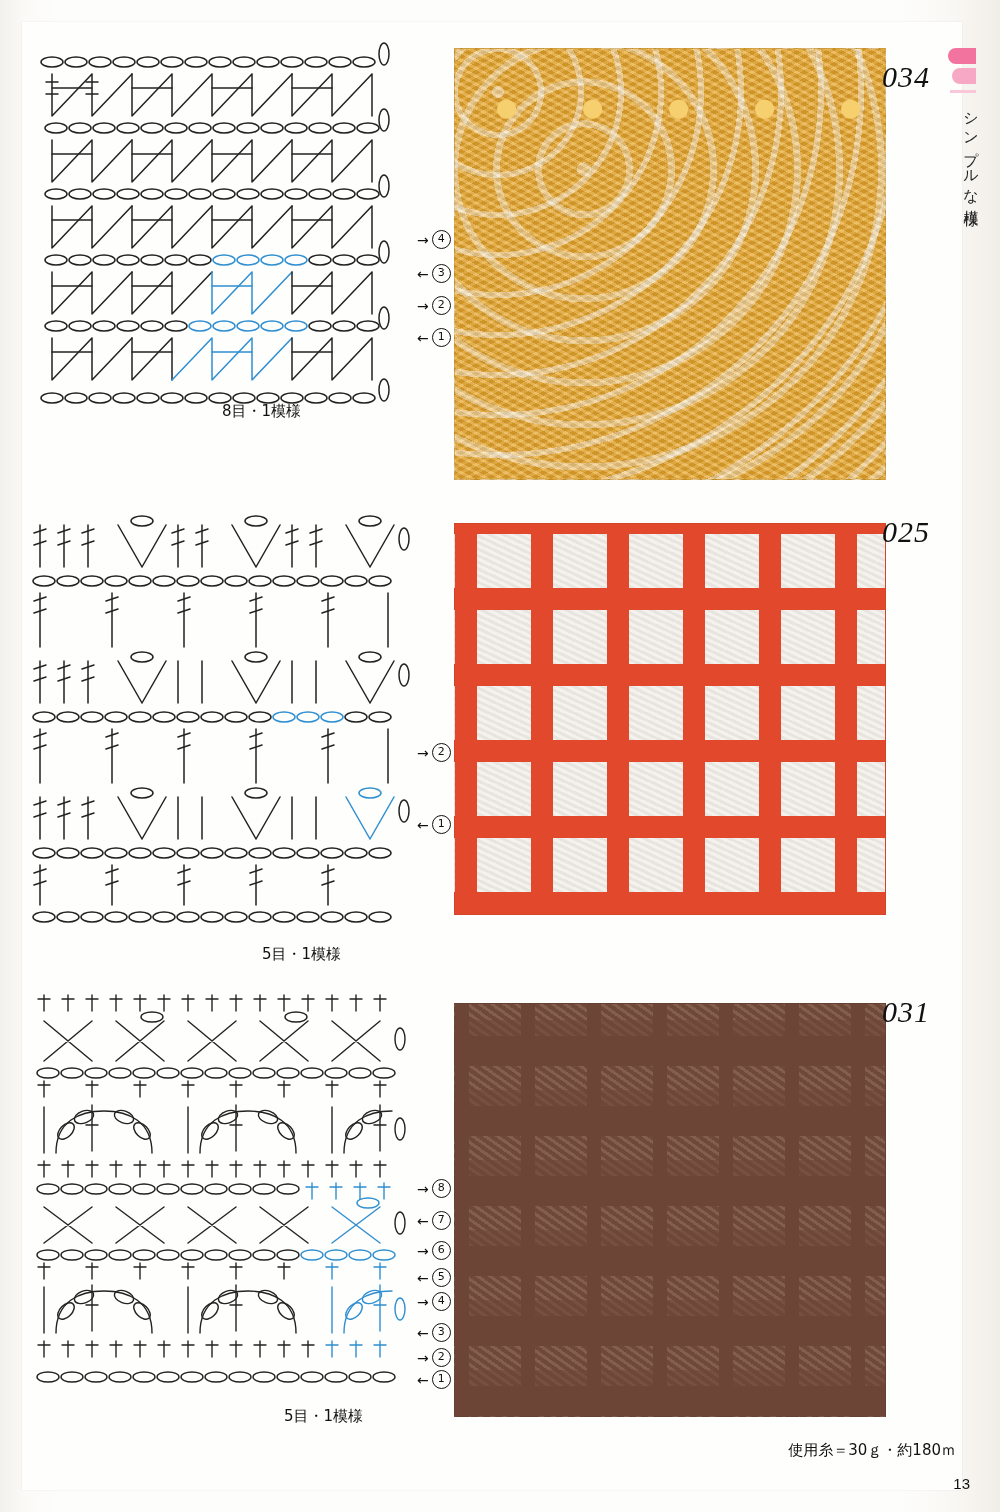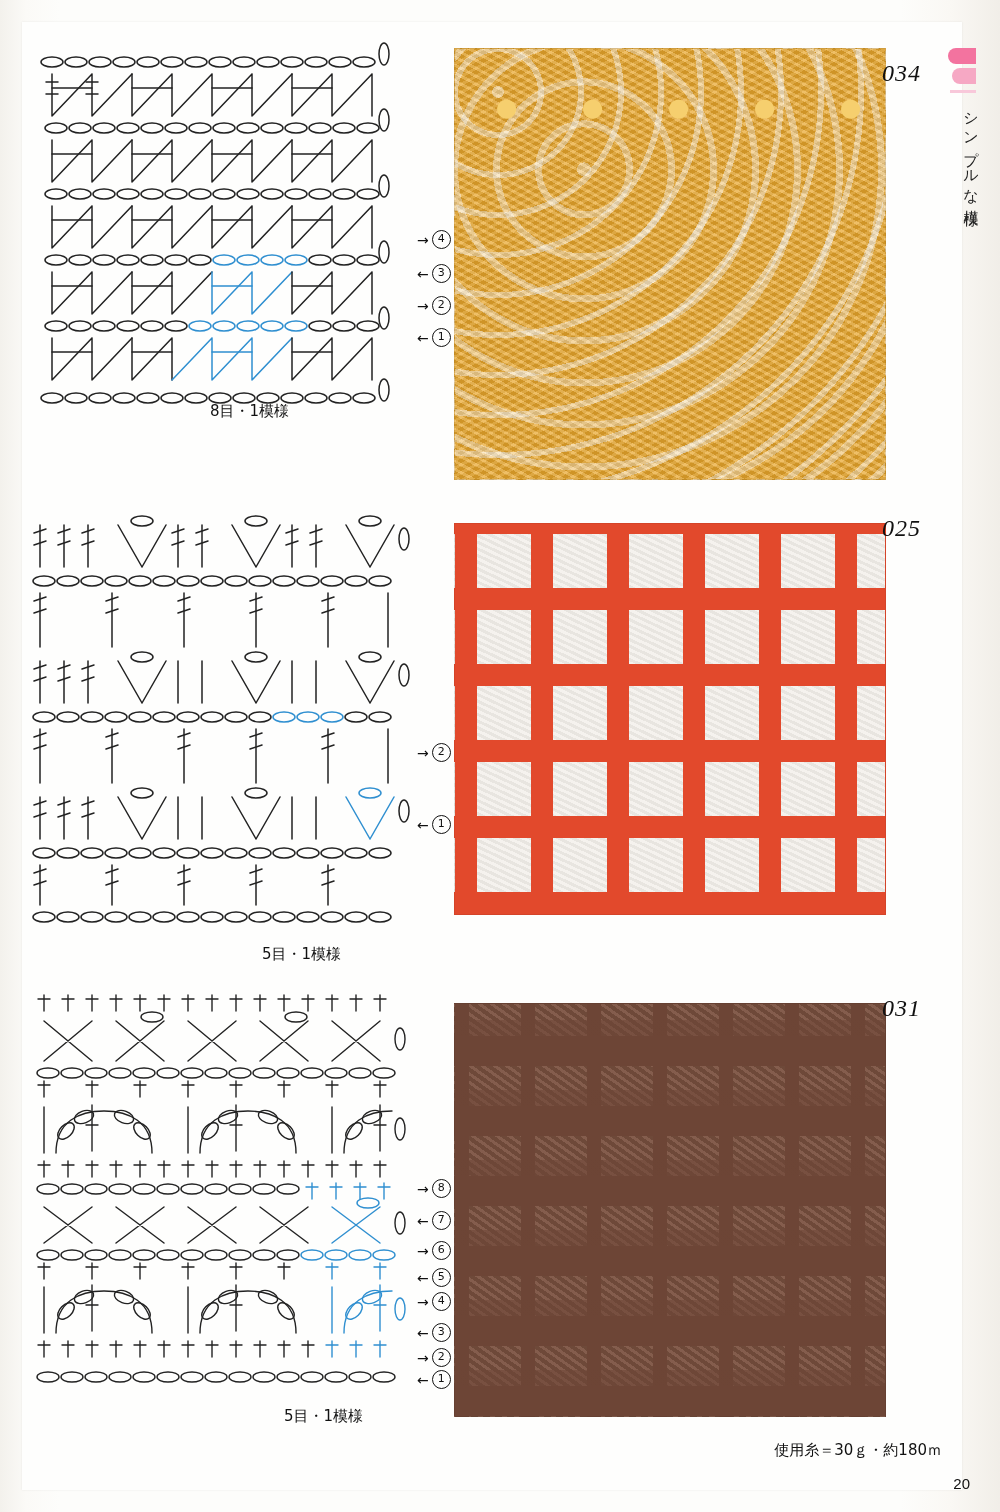--- a/index.html
+++ b/index.html
@@ -40,21 +40,21 @@
   .sec2{left:22px;top:505px;width:900px;height:460px;}
   .sec3{left:22px;top:985px;width:900px;height:450px;}
 
   .chart-area{position:absolute;left:0;top:0;width:420px;height:100%;}
   .swatch{position:absolute;border:1px solid rgba(0,0,0,.06);}
 
   .num-label{
     position:absolute;
     font-family:"Liberation Serif", serif;
     font-style:italic;
-    font-size:24px;
+    font-size:30px;
     color:#111;
     letter-spacing:1px;
   }
 
   .caption{
     position:absolute;
     font-size:15px;color:#111;
     font-family:"DejaVu Sans", sans-serif;
     white-space:nowrap;
   }
@@ -67,21 +67,21 @@
     white-space:nowrap;
   }
   .rowmark .circ{
     display:inline-block;width:17px;height:17px;line-height:16px;
     border:1px solid #111;border-radius:50%;text-align:center;font-size:11px;
     vertical-align:middle;
   }
   .rowmark .arr{display:inline-block;vertical-align:middle;margin:0 3px;font-size:14px;}
 
   .footer-note{
-    position:absolute;right:58px;bottom:52px;
+    position:absolute;right:44px;bottom:52px;
     font-size:15px;color:#111;
     font-family:"DejaVu Sans", sans-serif;
   }
   .page-no{
     position:absolute;right:30px;bottom:20px;
     font-size:15px;color:#111;
     font-family:"Liberation Sans", sans-serif;
   }
 
   svg{display:block;}
@@ -287,21 +287,21 @@
     <div class="rowmark" style="left:392px;top:234px;">
       <span class="arr">←</span><span class="circ">3</span>
     </div>
     <div class="rowmark" style="left:392px;top:266px;">
       <span class="arr">→</span><span class="circ">2</span>
     </div>
     <div class="rowmark" style="left:392px;top:298px;">
       <span class="arr">←</span><span class="circ">1</span>
     </div>
 
-    <div class="caption" style="left:188px;top:372px;text-align:center;">8目・1模様</div>
+    <div class="caption" style="left:200px;top:372px;text-align:center;">8目・1模様</div>
 
     <div class="swatch" style="left:432px;top:18px;width:430px;height:430px;background:
         radial-gradient(circle at 12% 14%, #f6cf6e 0 9px, rgba(0,0,0,0) 10px),
         radial-gradient(circle at 32% 14%, #f6cf6e 0 9px, rgba(0,0,0,0) 10px),
         radial-gradient(circle at 52% 14%, #f6cf6e 0 9px, rgba(0,0,0,0) 10px),
         radial-gradient(circle at 72% 14%, #f6cf6e 0 9px, rgba(0,0,0,0) 10px),
         radial-gradient(circle at 92% 14%, #f6cf6e 0 9px, rgba(0,0,0,0) 10px),
         repeating-linear-gradient(28deg, rgba(255,255,255,.18) 0 3px, rgba(0,0,0,.06) 3px 7px),
         repeating-linear-gradient(-28deg, rgba(255,255,255,.13) 0 3px, rgba(0,0,0,.05) 3px 7px),
         repeating-radial-gradient(circle at 10% 10%, rgba(255,255,255,.45) 0 6px, rgba(0,0,0,0) 6px 40px),
@@ -690,14 +690,14 @@
     <div class="swatch" style="left:432px;top:18px;width:430px;height:412px;background:
         repeating-linear-gradient(0deg, rgba(109,69,54,1) 0 30px, rgba(109,69,54,.55) 30px 46px, rgba(255,255,255,0) 46px 70px),
         repeating-linear-gradient(90deg, rgba(109,69,54,1) 0 14px, rgba(109,69,54,0) 14px 66px),
         repeating-linear-gradient(35deg, rgba(255,255,255,.07) 0 3px, rgba(0,0,0,.10) 3px 7px),
         #7b5140;"></div>
 
     <div class="num-label" style="left:860px;top:10px;">031</div>
   </div>
 
   <div class="footer-note">使用糸＝30ｇ・約180ｍ</div>
-  <div class="page-no">20</div>
+  <div class="page-no">13</div>
 </div>
 
 </body></html>

